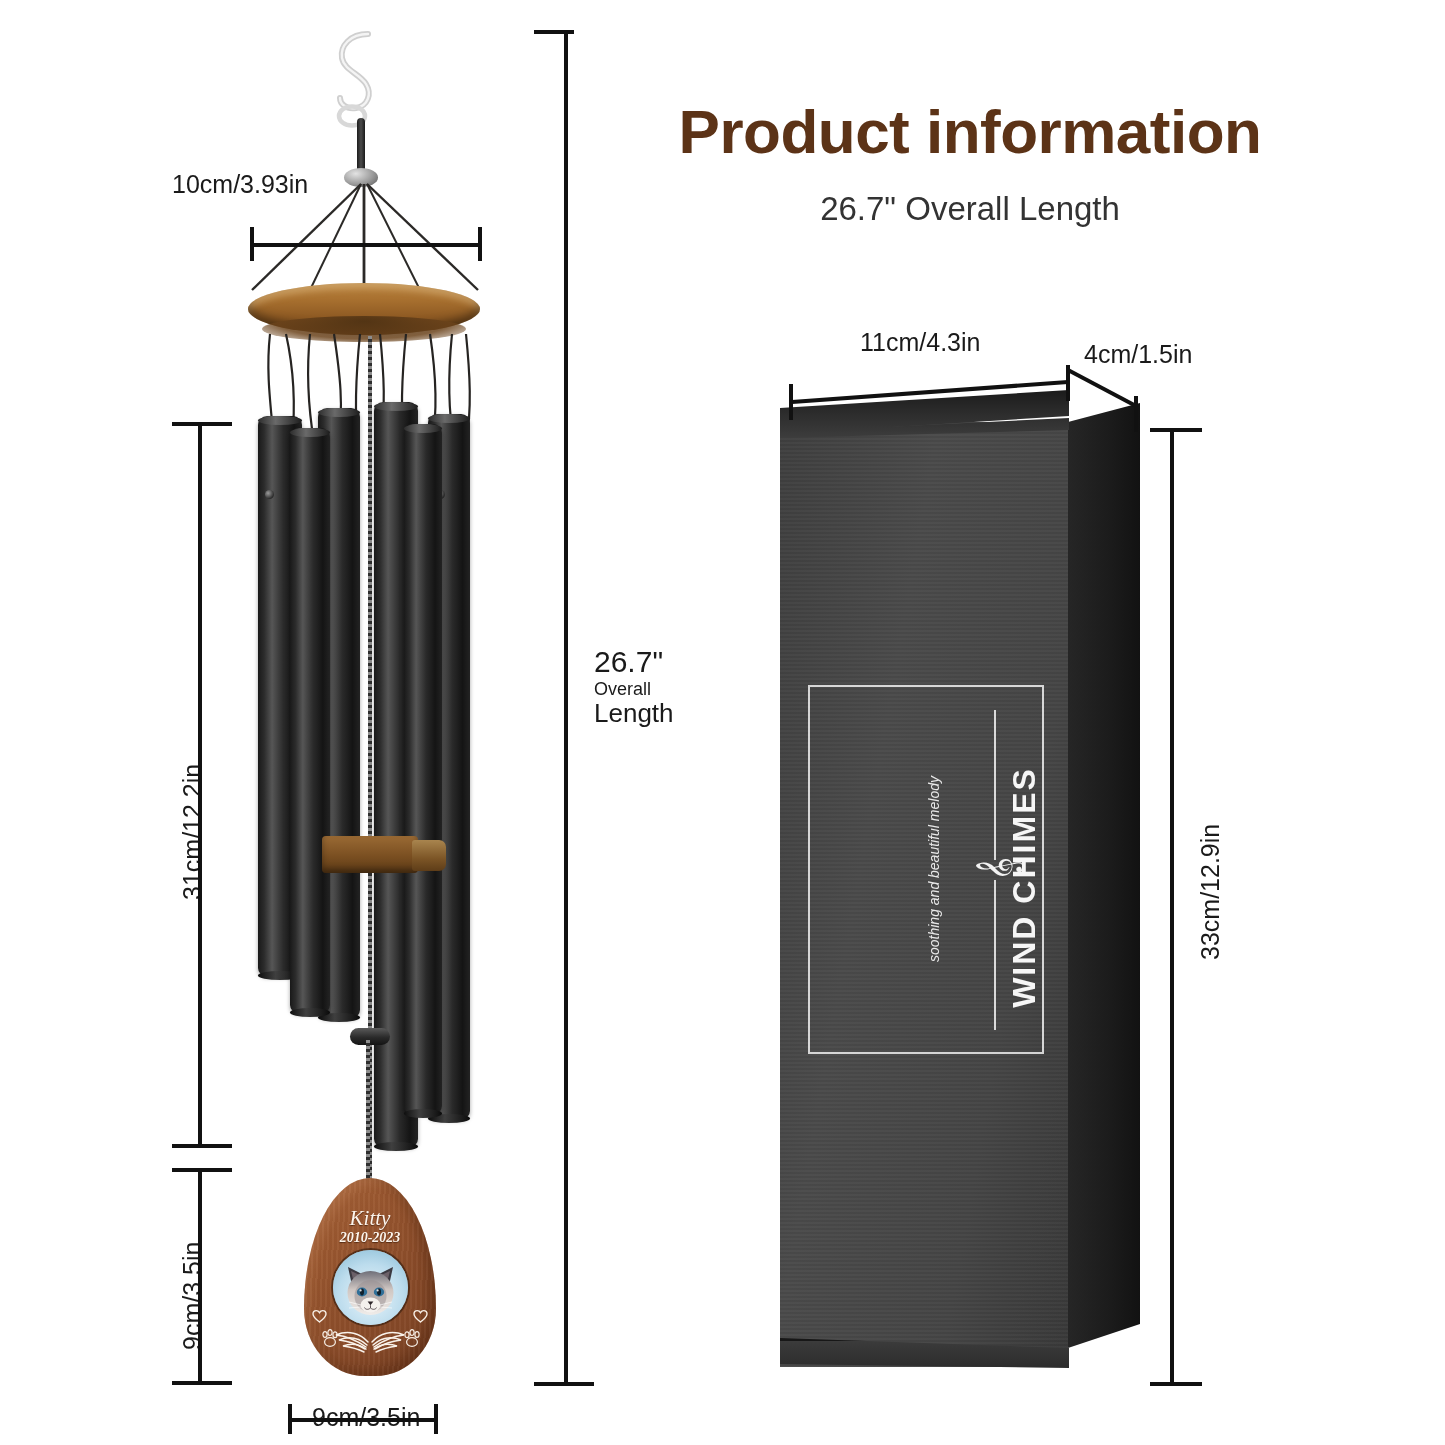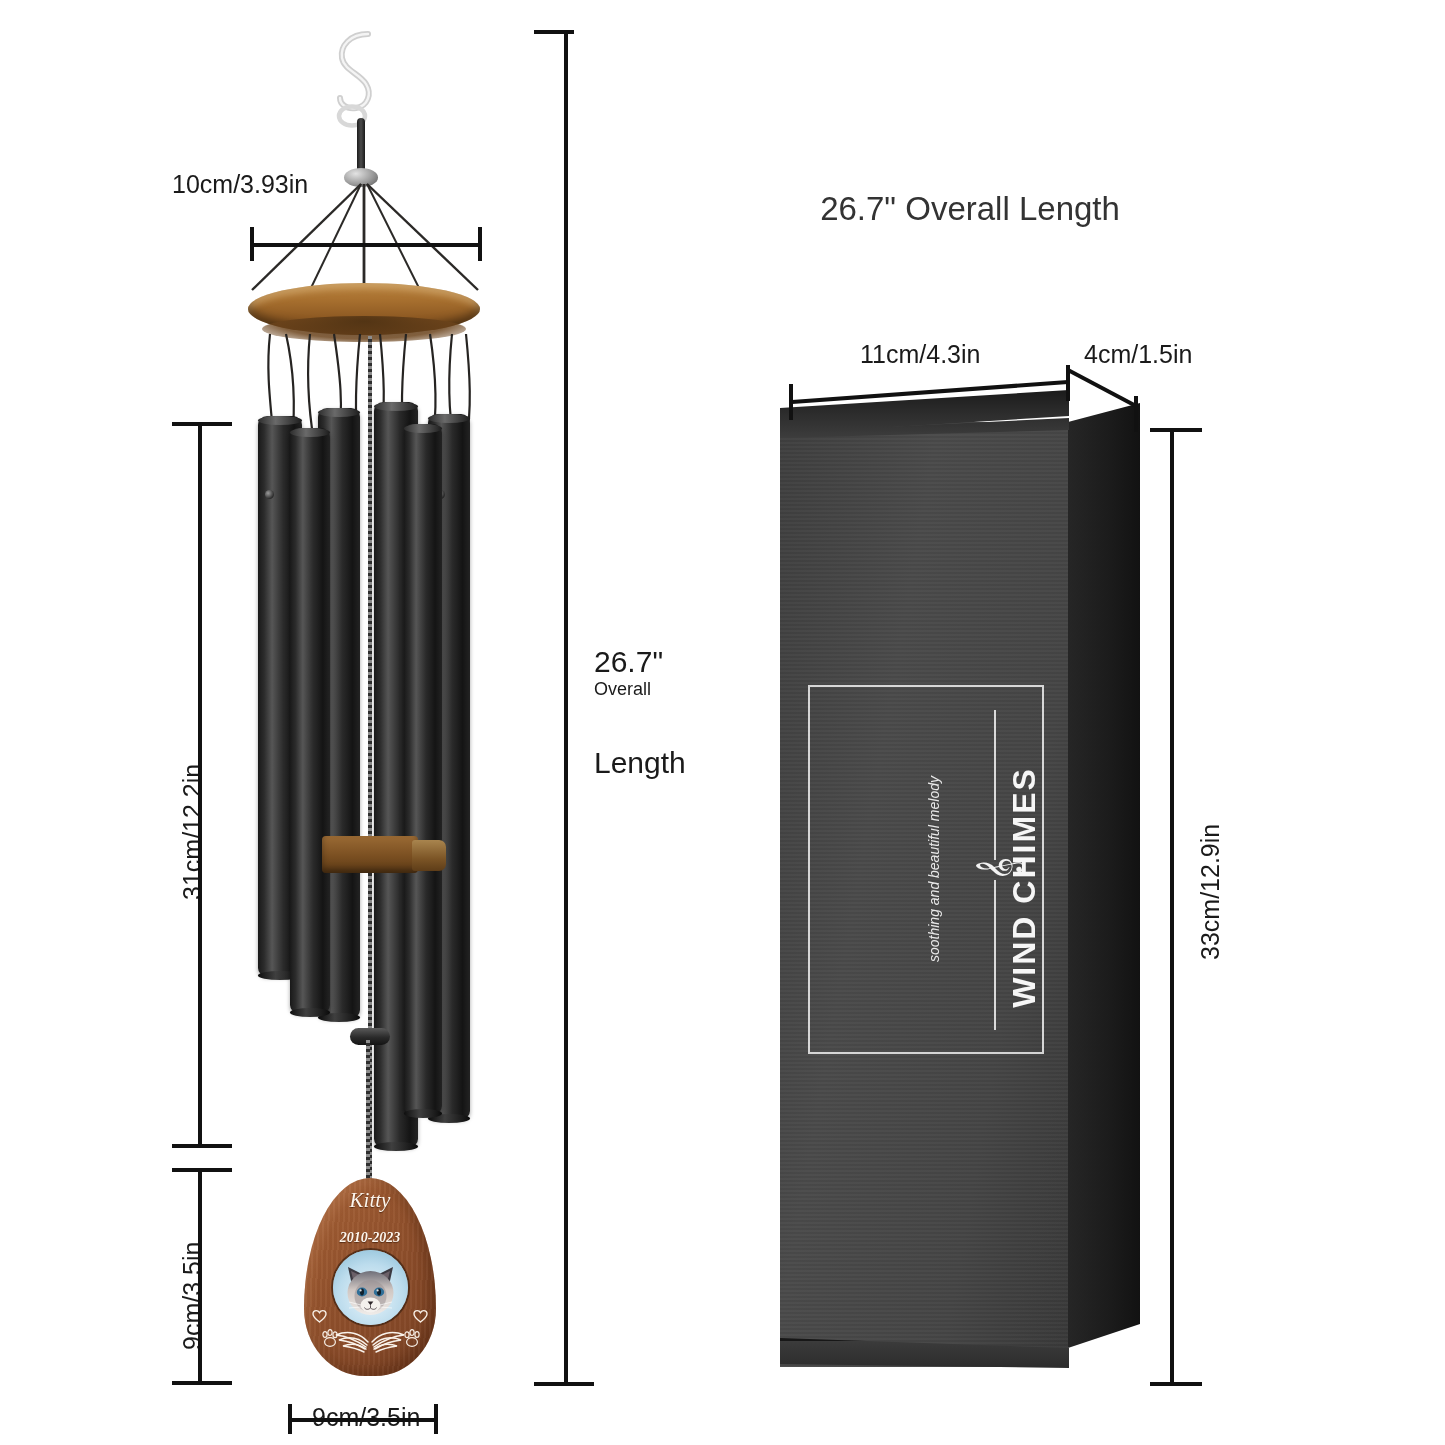--- a/index.html
+++ b/index.html
@@ -117,21 +117,21 @@
     border-radius: 50% 50% 46% 46% / 66% 66% 34% 34%;
     box-shadow: inset -7px -6px 14px rgba(70,30,10,.45), inset 5px 5px 10px rgba(255,190,140,.16);
     overflow: hidden;
   }
   #pendant::after{
     content:""; position:absolute; inset:0;
     background: repeating-linear-gradient(92deg, rgba(255,255,255,.035) 0 2px, rgba(0,0,0,.03) 2px 5px);
     pointer-events:none;
   }
   #pet-name {
-    position: absolute; left: 0; top: 10px; width: 132px; text-align: center;
+    position: absolute; left: 0; top: 28px; width: 132px; text-align: center;
     font-family: "Liberation Serif", serif; font-style: italic;
     font-size: 21px; color: #fdf6ee; z-index: 3;
     text-shadow: 0 1px 1px rgba(60,25,5,.7);
   }
   #pet-dates {
     position: absolute; left: 0; top: 52px; width: 132px; text-align: center;
     font-family: "Liberation Serif", serif; font-style: italic; font-weight: bold;
     font-size: 14px; color: #fdf6ee; z-index: 3;
     text-shadow: 0 1px 1px rgba(60,25,5,.7);
   }
@@ -213,20 +213,21 @@
     height: 150px; left: 46px;
   }
   #rule-a { top: 22px; }
   #rule-b { top: 192px; }
 </style>
 </head>
 <body>
 
 <div class="stage">
 
+  <div id="headline">Product information</div>
   <div id="subhead">26.7" Overall Length</div>
 
   <div id="chime">
 
     <svg class="hook-svg" width="68" height="125" viewBox="0 0 68 125">
       <path d="M38 6 C20 6 10 18 12 30 C14 42 30 46 36 56 C42 66 38 78 26 80 C16 81.5 10 76 10 70" fill="none" stroke="#cfcfcf" stroke-width="6" stroke-linecap="round"></path>
       <path d="M38 6 C20 6 10 18 12 30 C14 42 30 46 36 56 C42 66 38 78 26 80 C16 81.5 10 76 10 70" fill="none" stroke="#f4f4f4" stroke-width="2.4" stroke-linecap="round"></path>
       <ellipse cx="22" cy="88" rx="13" ry="9.5" fill="none" stroke="#d8d8d8" stroke-width="4.5"></ellipse>
     </svg>
 
@@ -396,42 +397,42 @@
   <div class="hline" style="left:288px; top:1418px; width:150px;"></div>
   <div class="cap-v" style="left:288px; top:1404px; height:30px;"></div>
   <div class="cap-v" style="left:434px; top:1404px; height:30px;"></div>
 
   <div class="vline" style="left:564px; top:30px; height:1356px;"></div>
   <div class="cap-h" style="left:534px; top:30px; width:40px;"></div>
   <div class="cap-h" style="left:534px; top:1382px; width:60px;"></div>
   <div class="dim-label" style="left:594px; top:645px; font-size:30px;">
     <div>26.7"</div>
     <div style="font-size:18px;">Overall</div>
-    <div style="font-size:30px;margin-top:47px;">Length</div>
+    <div style="font-size:26px;">Length</div>
   </div>
 
   <div id="box">
     <div id="box-side"></div>
     <div id="box-front"></div>
     <div id="box-lid"></div>
     <div id="box-lid-edge"></div>
     <div id="box-bottom-edge"></div>
 
     <div id="box-label">
       <div id="label-inner">
         <div class="label-rule" id="rule-a"></div>
         <div class="label-rule" id="rule-b"></div>
         <div id="label-clef">𝄞</div>
         <div id="label-title">WIND CHIMES</div>
         <div id="label-sub">soothing and beautiful melody</div>
       </div>
     </div>
   </div>
 
-  <div class="dim-label" style="left:860px; top:340px;">11cm/4.3in</div>
+  <div class="dim-label" style="left:860px; top:328px;">11cm/4.3in</div>
   <div style="position:absolute; left:790px; top:380px; width:280px; height:24px;">
     <svg width="280" height="24" viewBox="0 0 280 24">
       <path d="M2 22 L278 2" stroke="#111" stroke-width="4"></path>
     </svg>
   </div>
   <div class="cap-v" style="left:789px; top:384px; height:36px;"></div>
   <div class="cap-v" style="left:1066px; top:365px; height:36px;"></div>
 
   <div class="dim-label" style="left:1084px; top:340px;">4cm/1.5in</div>
   <div style="position:absolute; left:1066px; top:368px; width:74px; height:42px;">

